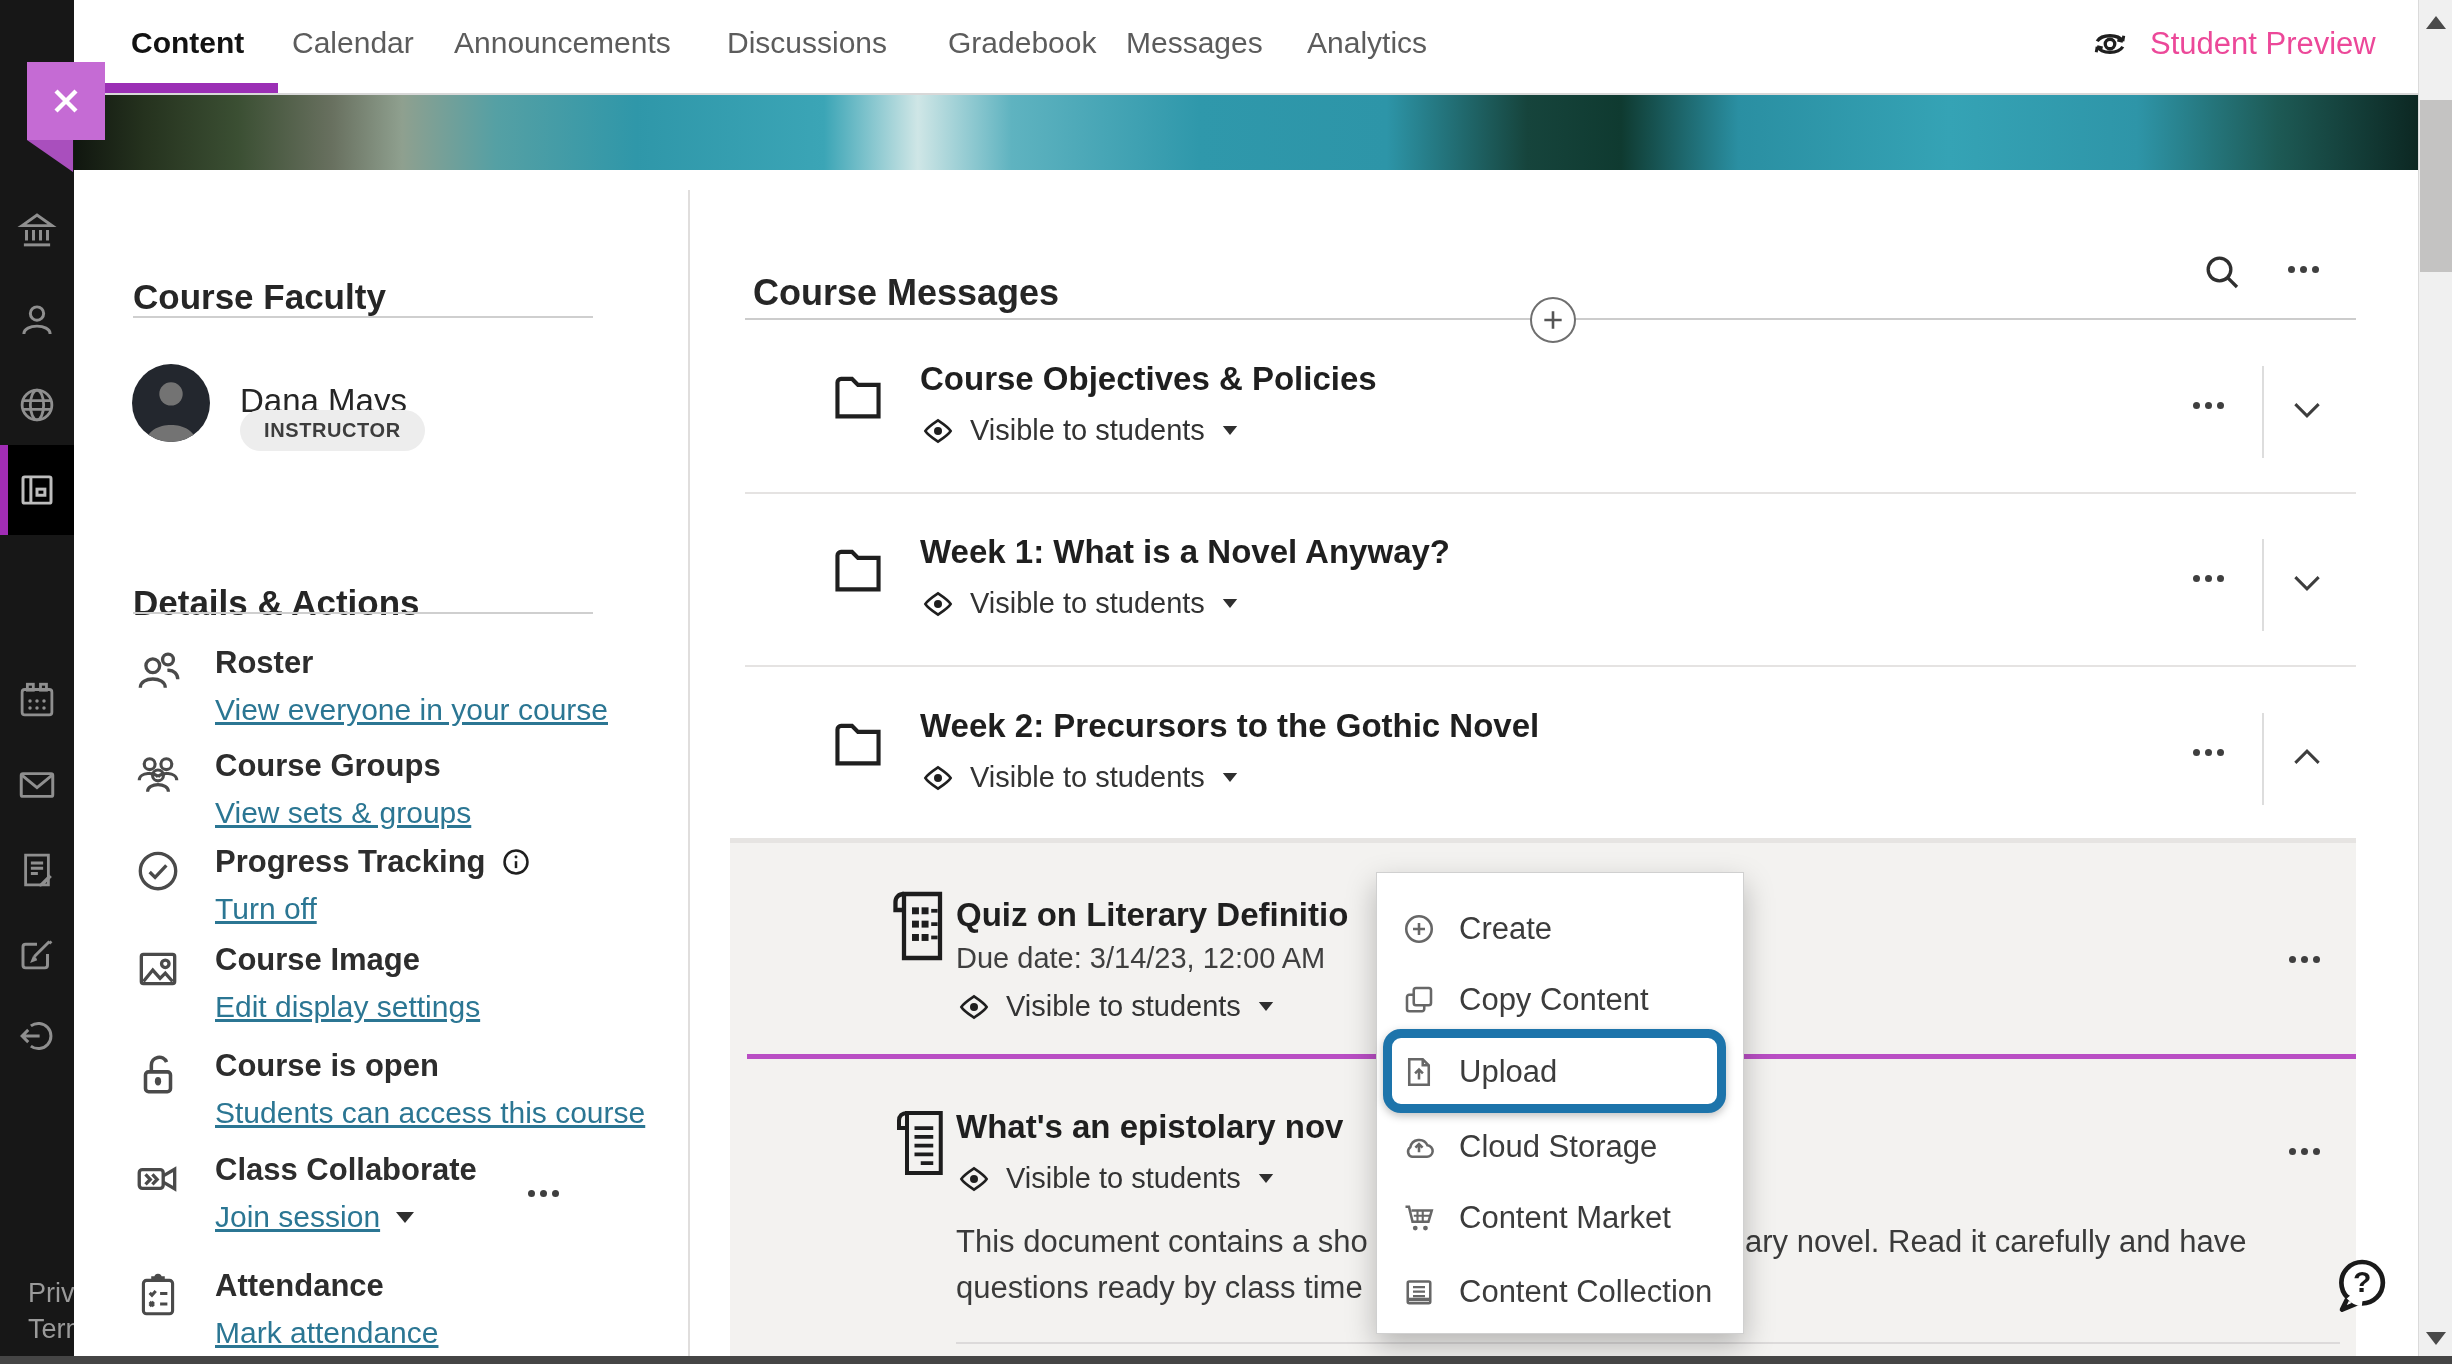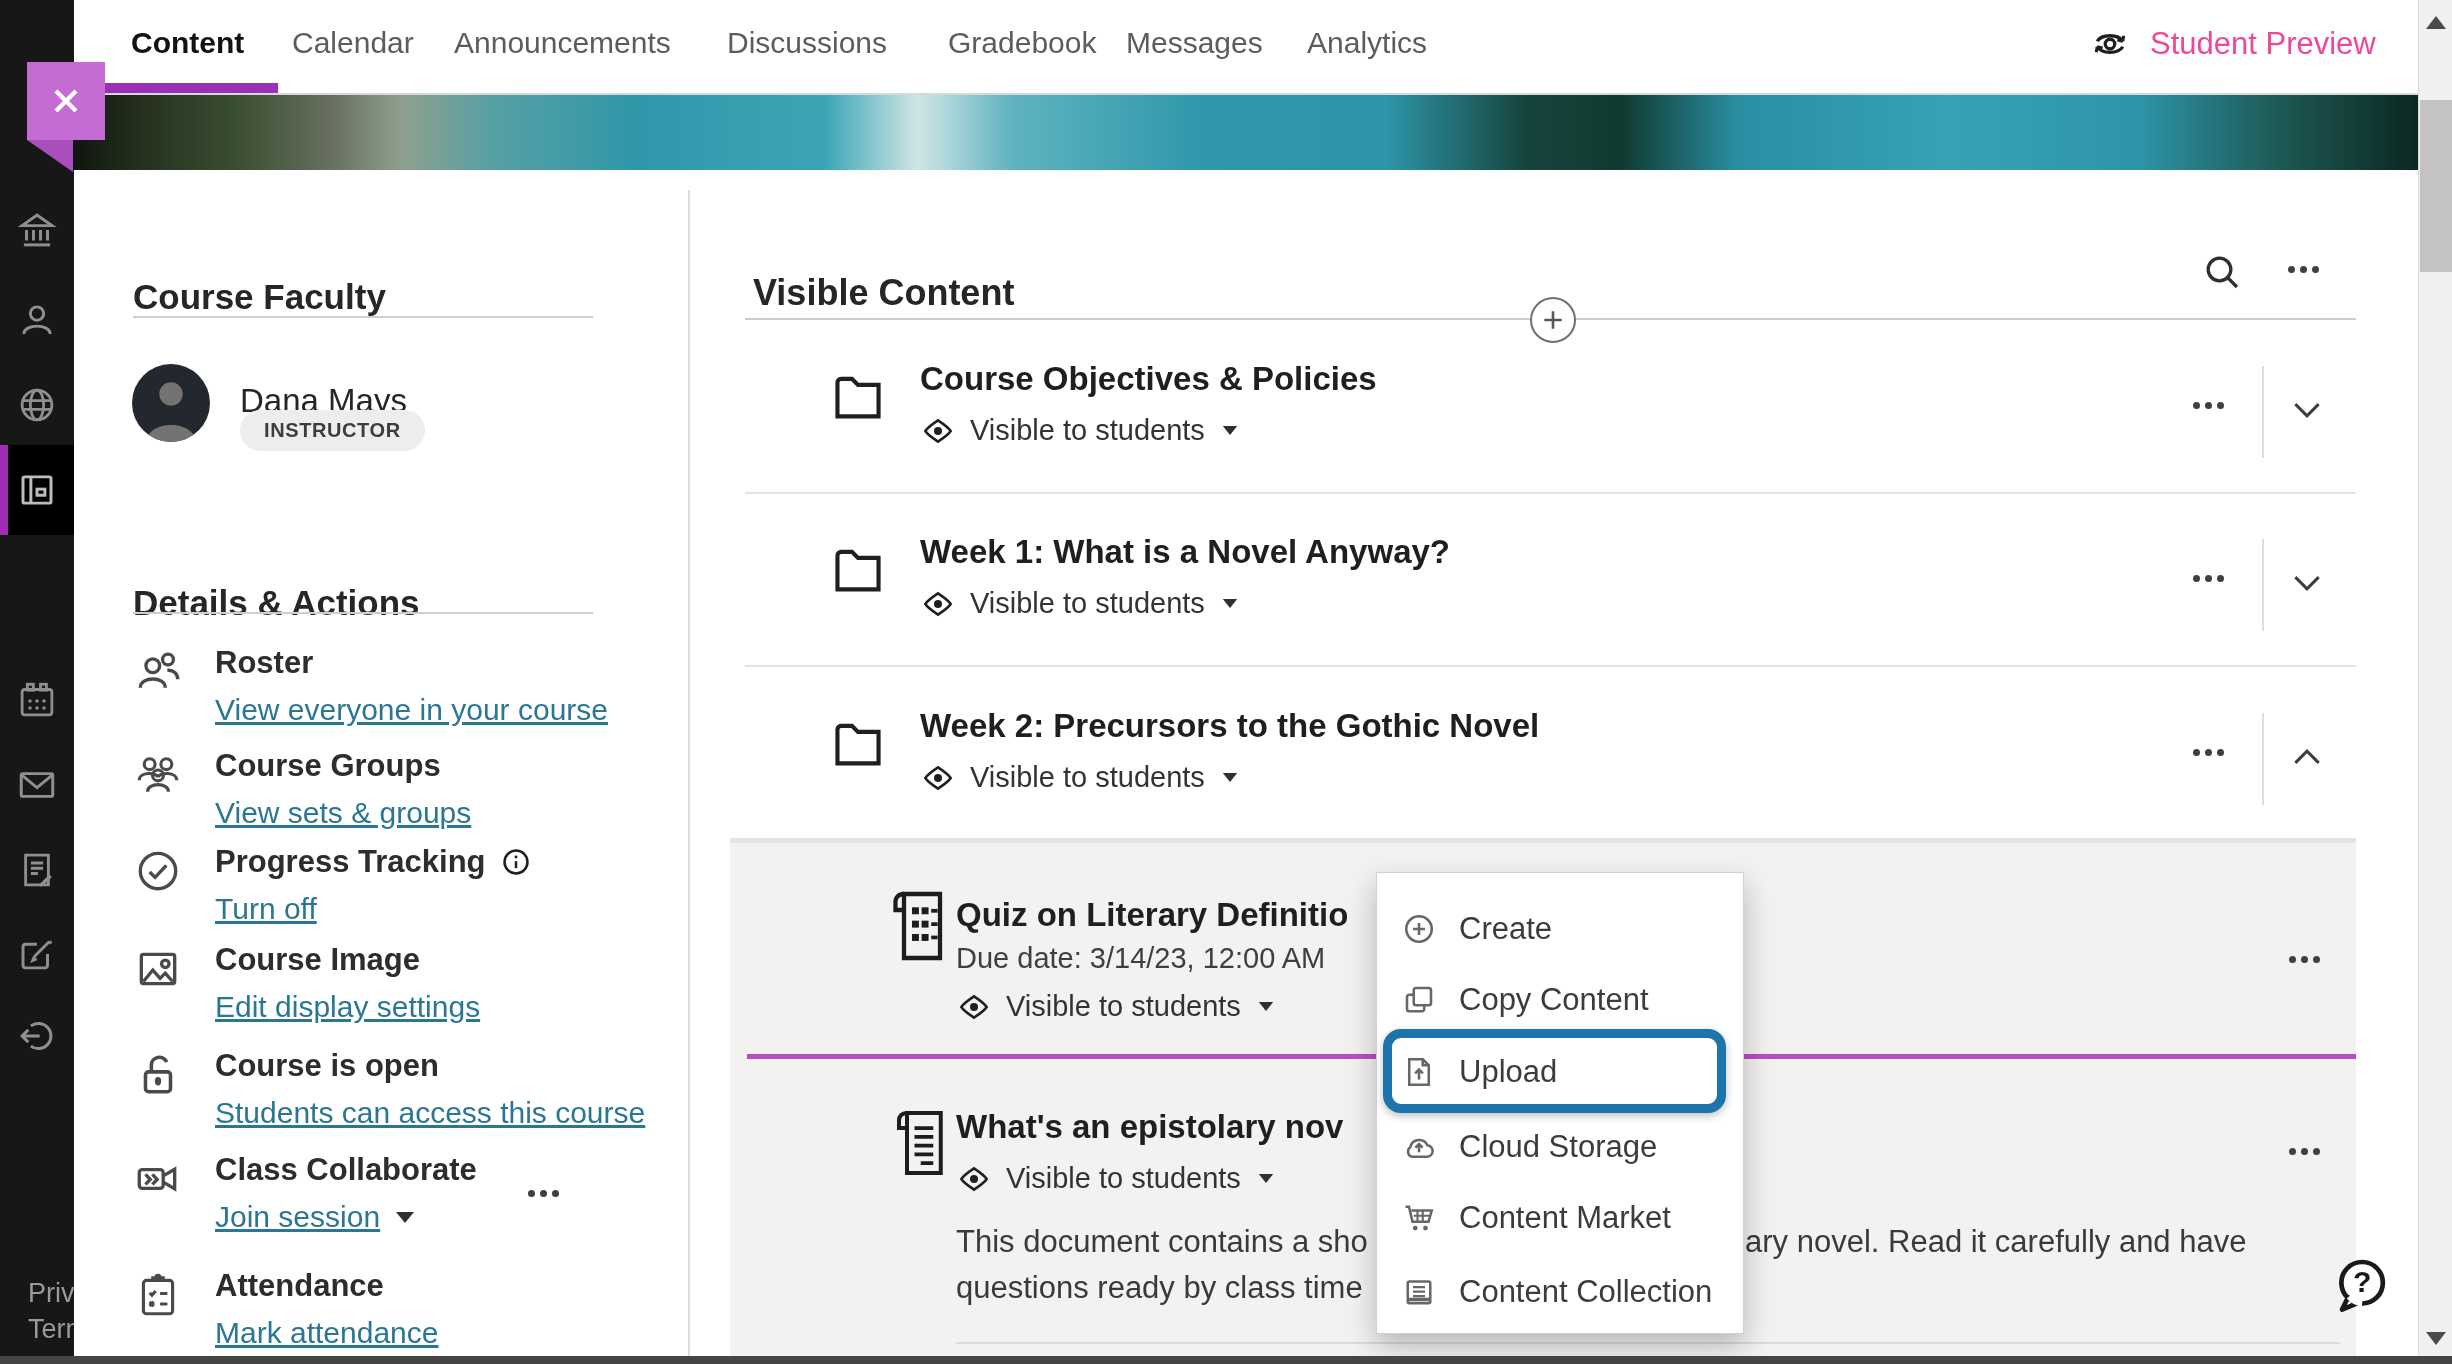--- a/index.html
+++ b/index.html
@@ -299,21 +299,21 @@
         <rect x="5" y="5" width="14" height="16" rx="1.5"></rect>
         <path d="M9.5 5 V3.8 h5 V5"></path>
         <circle cx="12" cy="3.6" r="1"></circle>
         <path d="M8 11 l1.1 1.1 1.8-2 M13 11.3 h3.5"></path>
         <path d="M8 15.3 l2 2 M10 15.3 l-2 2 M13 16.3 h3.5"></path>
       </svg>
     <div><div class="d-label">Attendance</div>
       <a class="link">Mark attendance</a></div>
   </div>
 
-  <h1 id="cc-title">Visible Content</h1>
+  <h1 id="cc-title">Course Messages</h1>
   <svg class="hdr-ic" style="left:2202px" viewBox="0 0 24 24" fill="none" stroke="currentColor" stroke-width="2">
       <circle cx="10.5" cy="10.5" r="6.8"></circle>
       <path d="M15.5 15.5 L21 21"></path>
     </svg>
   <div class="dots abs" style="left:2288px;top:266px">
       <i></i>
       <i></i>
       <i></i>
     </div>
   <div id="cc-divider"></div>

